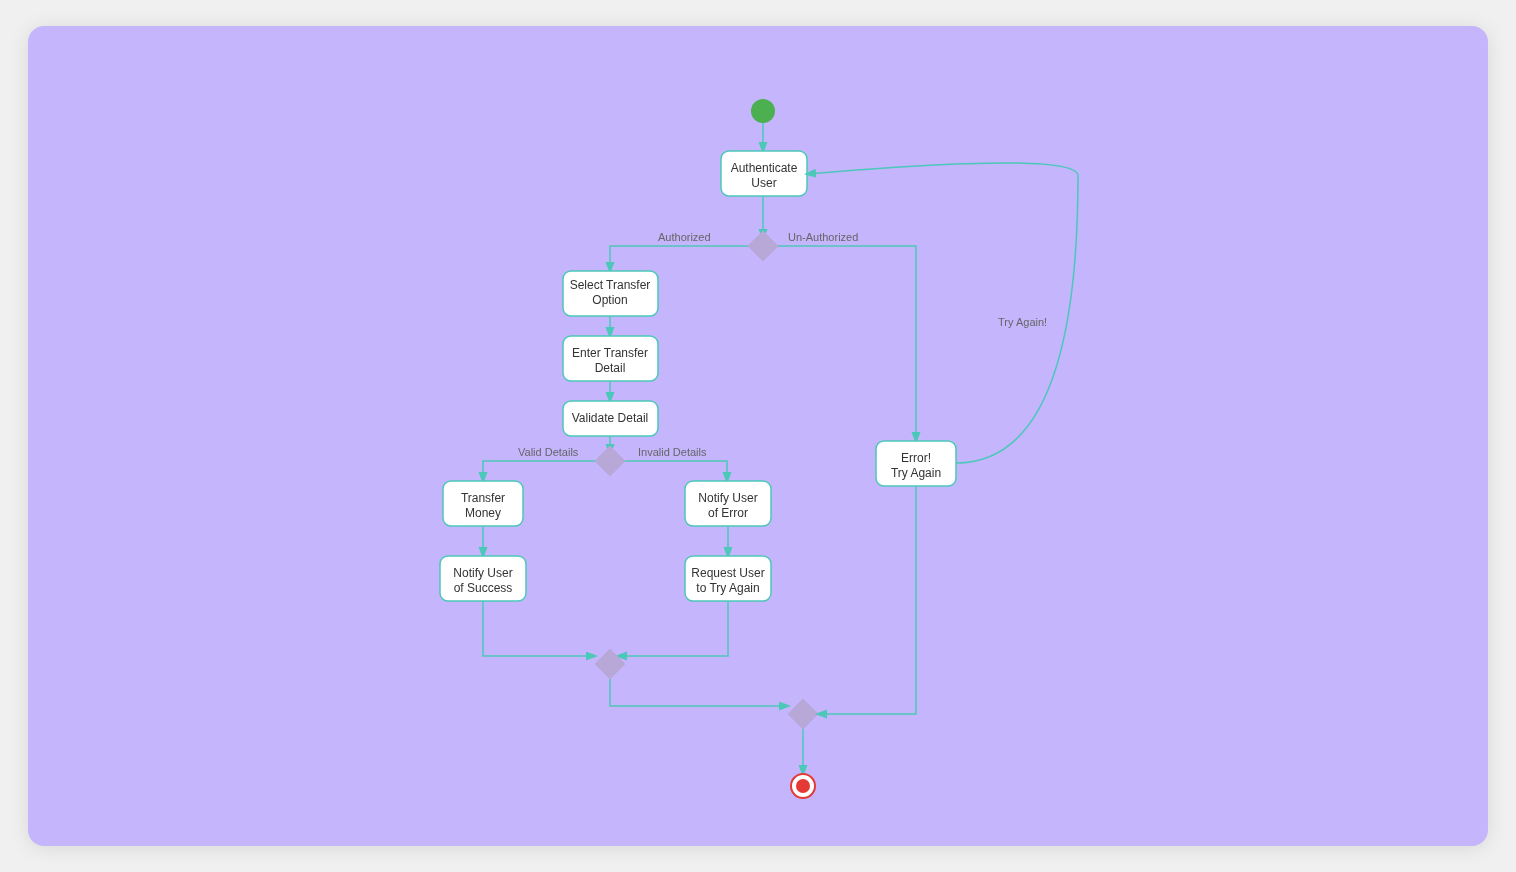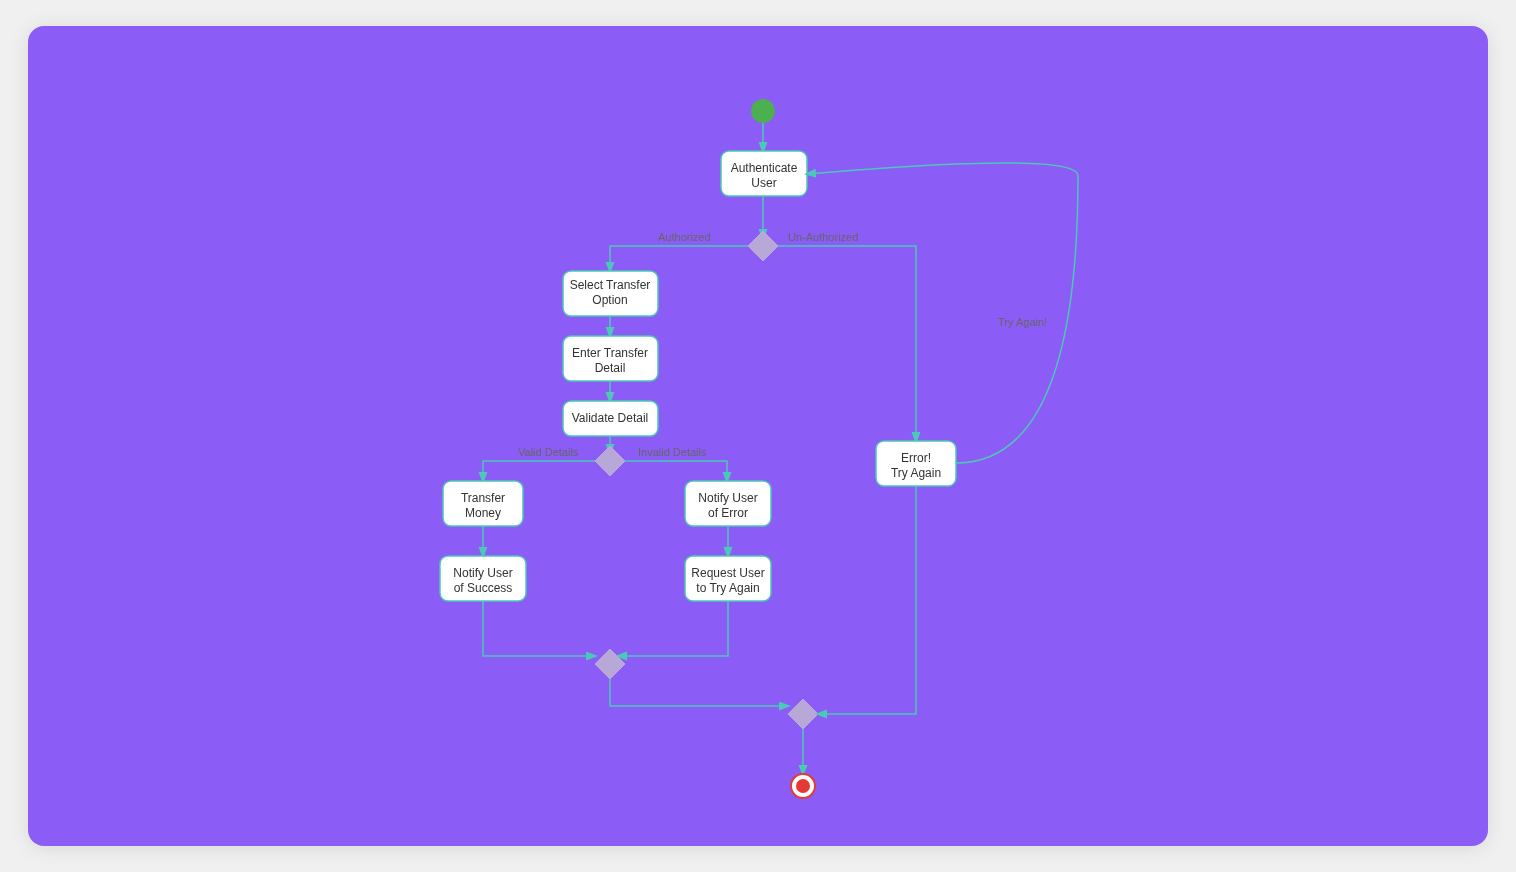--- a/index.html
+++ b/index.html
@@ -5,21 +5,21 @@
     * { margin: 0; padding: 0; box-sizing: border-box; }
     body {
       background: #f0f0f0;
       display: flex;
       align-items: center;
       justify-content: center;
       min-height: 100vh;
       font-family: Arial, sans-serif;
     }
     .canvas {
-      background: #8b5cf6;
+      background: #c4b5fd;
       border-radius: 16px;
       width: 1460px;
       height: 820px;
       position: relative;
       overflow: hidden;
       box-shadow: 0 2px 20px rgba(0,0,0,0.1);
     }
     svg.diagram {
       position: absolute;
       top: 0; left: 0;

